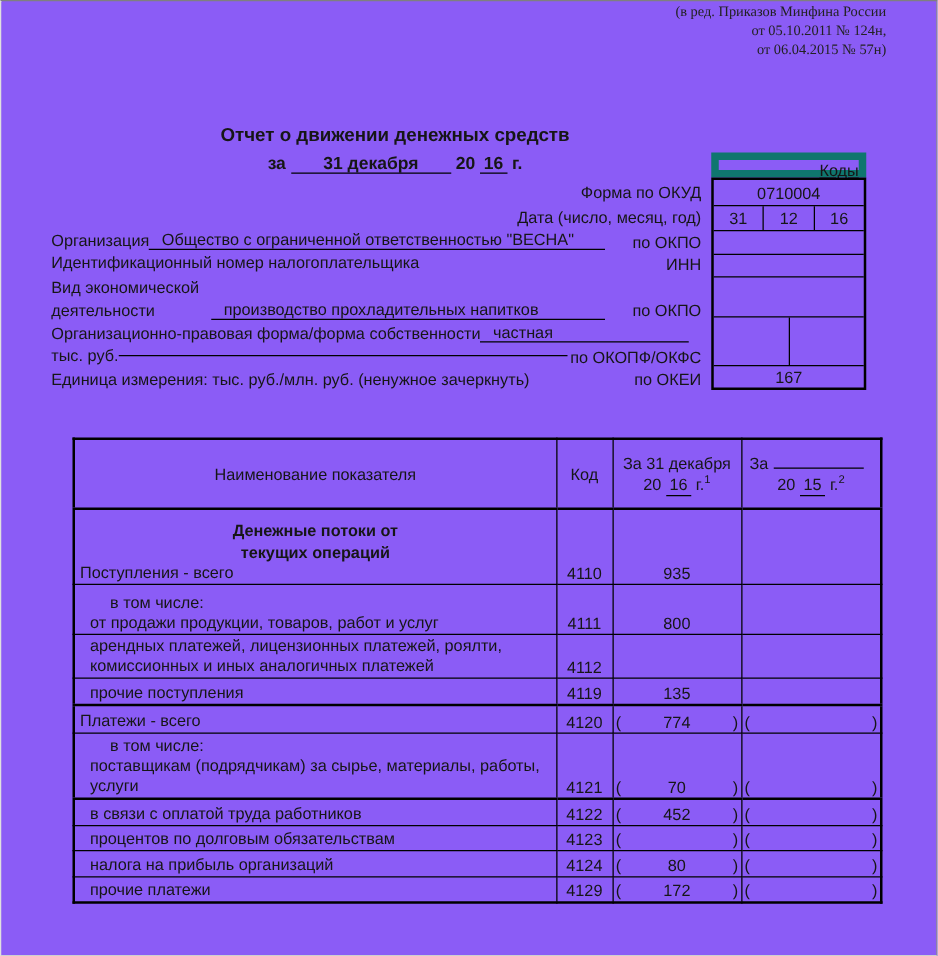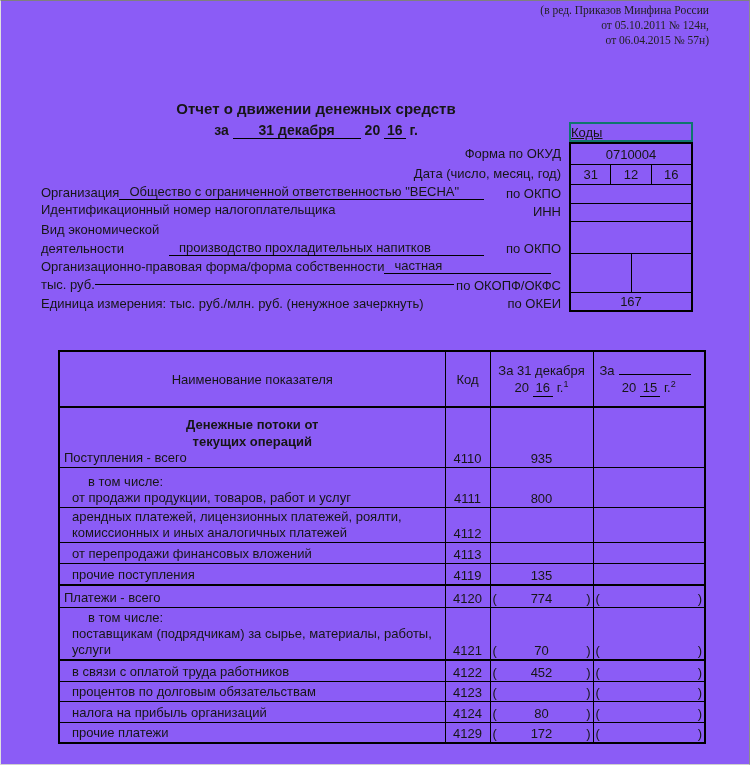--- a/index.html
+++ b/index.html
@@ -16,21 +16,21 @@
     font-family:"Liberation Serif", serif; font-size:11.5px; line-height:15px; color:#222;
   }
   
   .title1 { position:absolute; top:99px; left:60px; width:510px; text-align:center; font-weight:bold; font-size:15px; }
   .title2 { position:absolute; top:121px; left:60px; width:510px; text-align:center; font-weight:bold; font-size:14px; }
   .u-date { display:inline-block; border-bottom:1px solid #000; padding:0 26px; }
   .u-yr   { display:inline-block; border-bottom:1px solid #000; padding:0 3px; }
   
   .kody-box {
     position:absolute; left:568px; top:121px; width:124px; height:20px;
-    border:2px solid #0f766e; text-align:left; line-height:18px;text-decoration:underline;
+    border:6px solid #0f766e; text-align:right; line-height:18px;text-decoration:underline;
   }
   .codes-box { position:absolute; left:568px; top:141px; width:124px; border:2px solid #000; }
   .crow { border-top:1px solid #000; display:flex; align-items:center; justify-content:center; }
   .crow:first-child { border-top:none; }
   .crow .ccell { flex:1; height:100%; border-left:1px solid #000; display:flex; align-items:center; justify-content:center; }
   .crow .ccell:first-child { border-left:none; }
   
   .rlabel { position:absolute; left:300px; width:260px; text-align:right; }
   
   .fline { position:absolute; left:40px; display:flex; align-items:center; }
@@ -183,32 +183,20 @@
             <div class="lbl-line lbl-indent">арендных платежей, лицензионных платежей, роялти, комиссионных и иных аналогичных платежей</div>
           </td>
           <td class="c-code">4112</td>
           <td class="c-val1">
             <div class="val-center"></div>
           </td>
           <td class="c-val2">
             <div class="val-center"></div>
           </td>
         </tr>
-        <tr style="height: 21px;">
-          <td>
-            <div class="lbl-line lbl-indent">от перепродажи финансовых вложений</div>
-          </td>
-          <td class="c-code">4113</td>
-          <td class="c-val1">
-            <div class="val-center"></div>
-          </td>
-          <td class="c-val2">
-            <div class="val-center"></div>
-          </td>
-        </tr>
         <tr style="height: 22px;">
           <td>
             <div class="lbl-line lbl-indent">прочие поступления</div>
           </td>
           <td class="c-code">4119</td>
           <td class="c-val1">
             <div class="val-center">135</div>
           </td>
           <td class="c-val2">
             <div class="val-center"></div>

